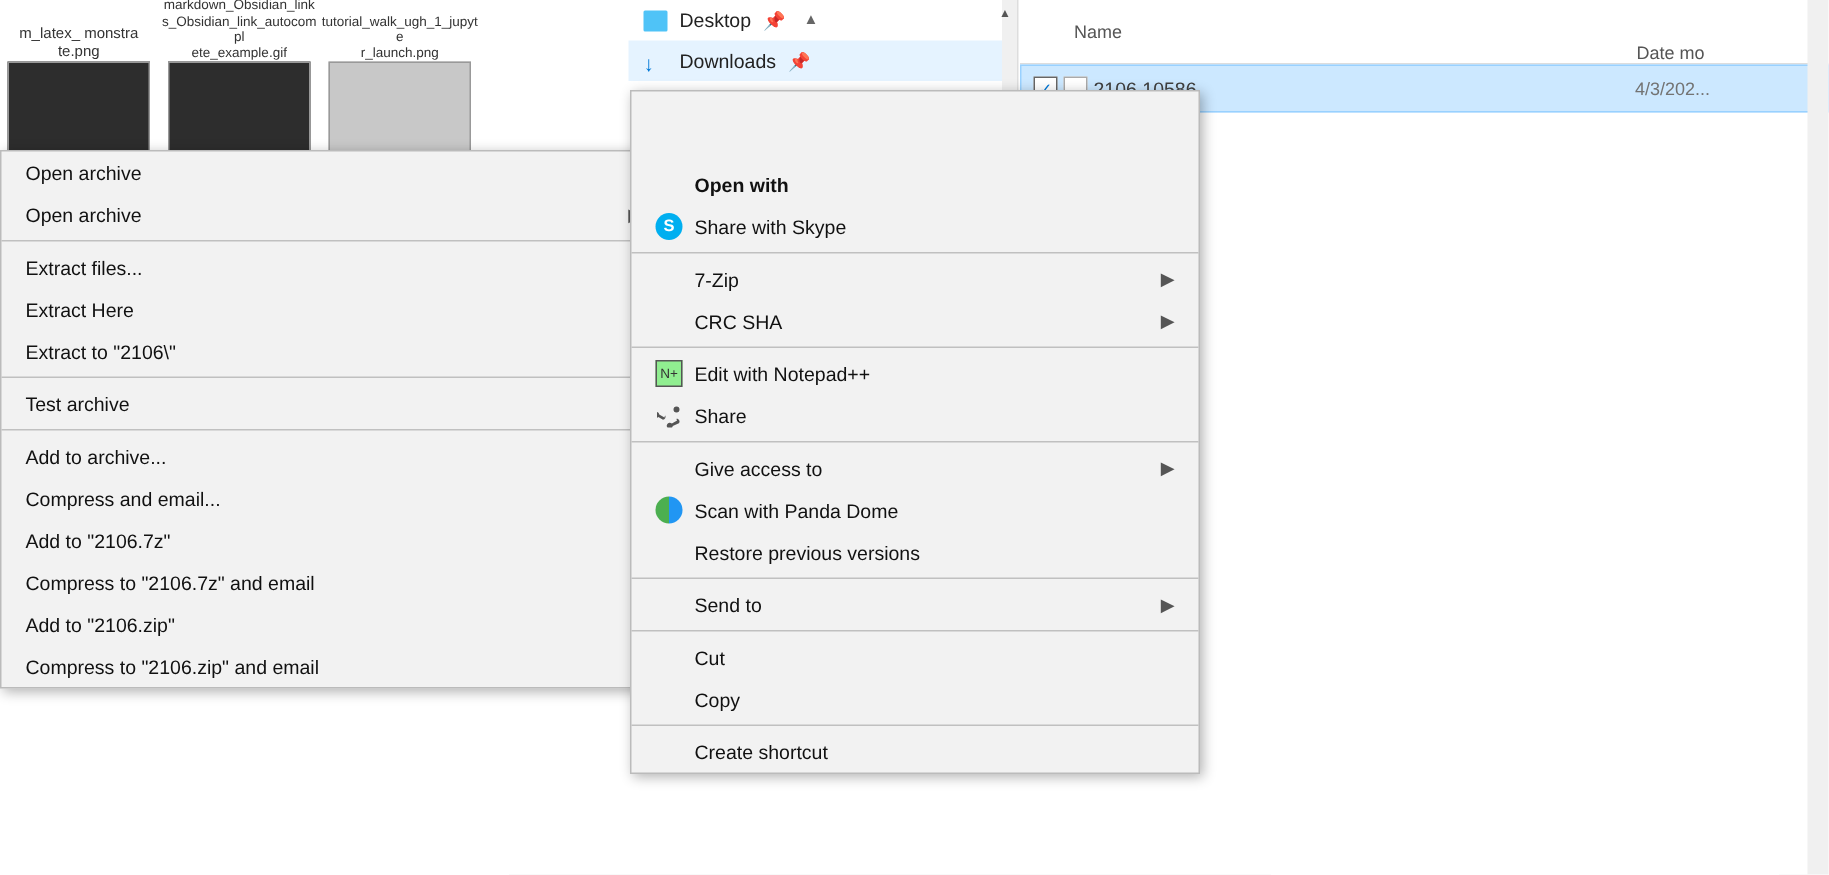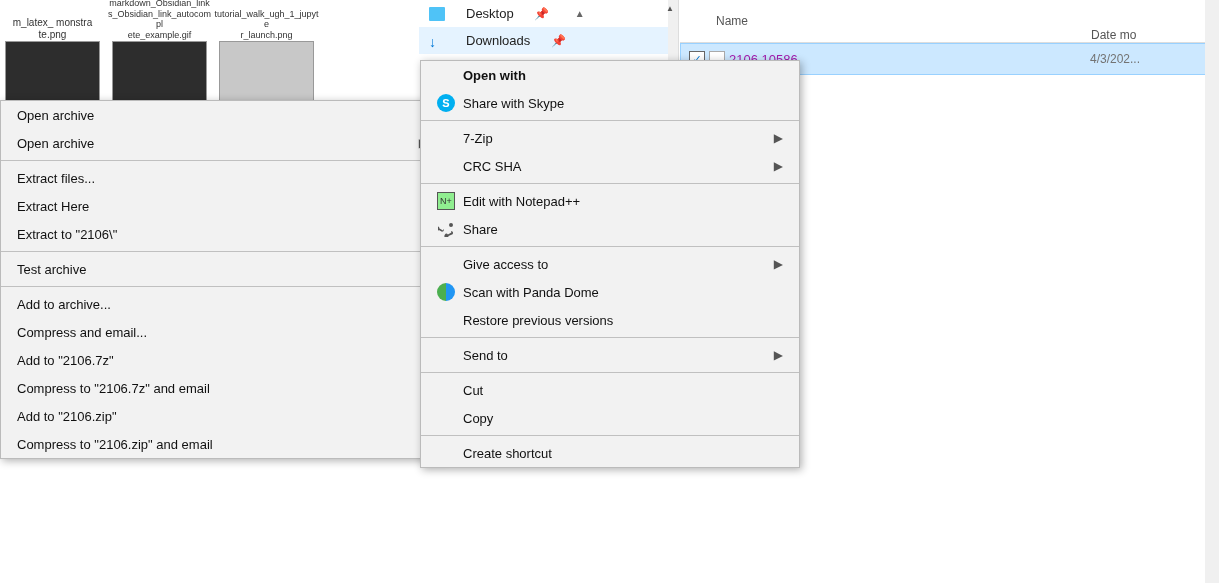--- a/index.html
+++ b/index.html
@@ -75,21 +75,21 @@
       width: 260px;
       height: 100px;
       background: #fff;
       border-right: 1px solid #ddd;
     }
 
     .nav-item {
       display: flex;
       align-items: center;
       padding: 6px 10px;
-      gap: 21px;
+      gap: 8px;
       cursor: pointer;
       color: #222;
       font-size: 13px;
     }
 
     .nav-item .folder-icon-desktop {
       width: 16px;
       height: 14px;
       background: #4fc3f7;
       border-radius: 1px;
@@ -173,21 +173,21 @@
       width: 16px;
       height: 16px;
       background: #fff;
       border: 1px solid #aaa;
       flex-shrink: 0;
     }
 
     .file-name {
       flex: 1;
       font-size: 13px;
-      color: #a21caf;
+      color: #404040;
     }
 
     .file-date {
       width: 120px;
       font-size: 12px;
       color: #737373;
     }
 
     
     
@@ -231,20 +231,21 @@
     }
 
     .menu-separator {
       height: 1px;
       background: #c0c0c0;
       margin: 3px 0;
     }
 
     .menu-item-bold {
       font-weight: bold;
+      margin-top: 48px;
     }
 
     .menu-icon {
       width: 18px;
       height: 18px;
       flex-shrink: 0;
       display: flex;
       align-items: center;
       justify-content: center;
     }

